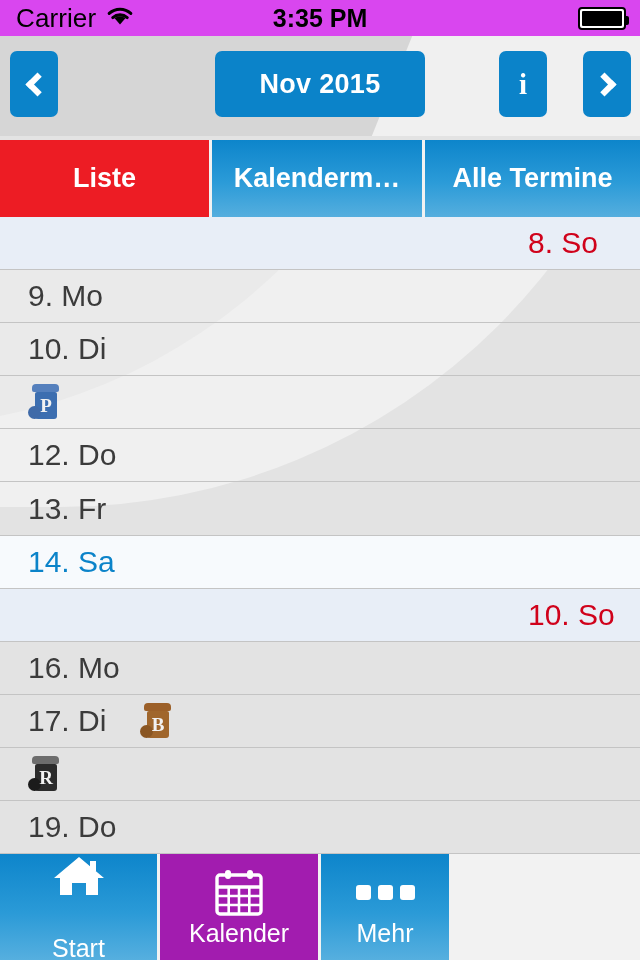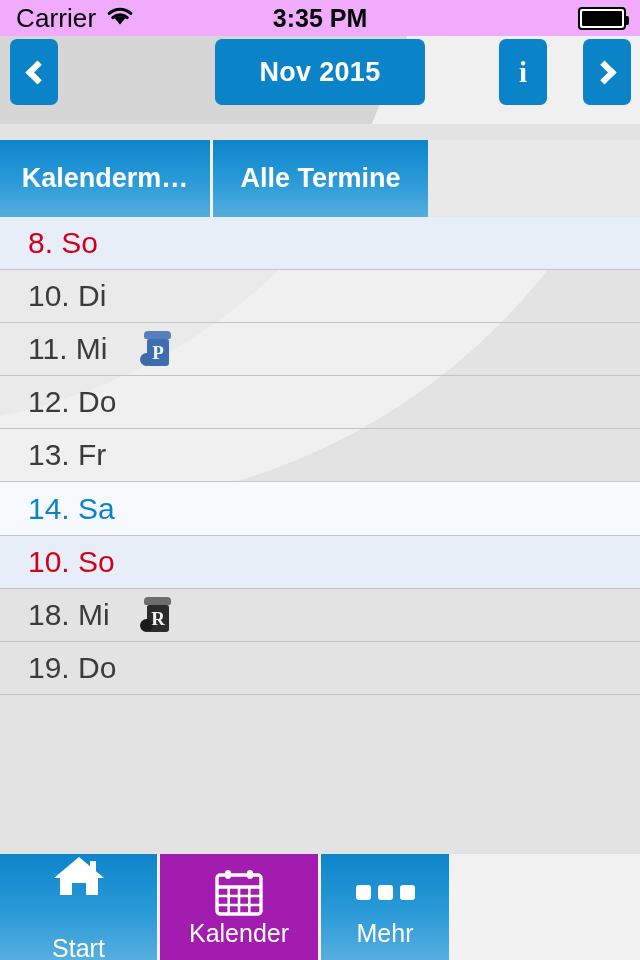--- a/index.html
+++ b/index.html
@@ -8,37 +8,37 @@
     font-family:"Liberation Sans", sans-serif;
     background:#e3e3e3;
     overflow:hidden;
     -webkit-font-smoothing:antialiased;
   }
   #app { position:relative; width:640px; height:960px; overflow:hidden; background:#e3e3e3; }
 
   
   .statusbar{
     position:absolute; top:0; left:0; width:640px; height:36px;
-    background:#f0abfc; display:flex; align-items:center; z-index:40;
+    background:#d946ef; display:flex; align-items:center; z-index:40;
   }
   .sb-left{ position:absolute; left:16px; display:flex; align-items:center; gap:9px; }
   .sb-carrier{ font-size:26px; color:#000; letter-spacing:.1px; }
   .sb-center{ position:absolute; left:0; width:640px; text-align:center;
               font-size:25px; font-weight:bold; color:#000; }
   .sb-right{ position:absolute; right:14px; display:flex; align-items:center; }
   .battery{ position:relative; width:48px; height:23px; border:2px solid #000;
             border-radius:4px; background:#fff; }
   .battery .fill{ position:absolute; left:2px; top:2px; right:2px; bottom:2px;
                   background:#000; border-radius:1px; }
   .battery .nub{ position:absolute; right:-5px; top:7px; width:3px; height:9px;
                  background:#000; border-radius:0 2px 2px 0; }
 
   
   .header{
-    position:absolute; top:20px; left:0; width:640px; height:104px;
+    position:absolute; top:32px; left:0; width:640px; height:104px;
     background:#d6d6d6; overflow:hidden; z-index:30;
   }
   .header .swoosh-a{
     position:absolute; top:-40px; left:430px; width:430px; height:230px;
     background:#f0f0f0; transform:skewX(-22deg); transform-origin:top left;
   }
   .header .swoosh-b{
     position:absolute; top:-40px; left:700px; width:430px; height:230px;
     background:#d8d8d8; transform:skewX(-22deg); transform-origin:top left;
   }
@@ -82,21 +82,21 @@
   }
   .bg-arc2{
     position:absolute; left:-480px; top:-350px; width:930px; height:560px;
     border-radius:0 0 930px 0; background:#eaeaea; z-index:0; pointer-events:none;
   }
   .row{
     position:relative; z-index:2; height:53.1px; display:flex; align-items:center;
     padding-left:28px; border-bottom:1px solid #c4c4c4;
     font-size:30px; color:#3b3b3b; cursor:pointer; background:transparent;
   }
-  .row.weekend-sun{ background:#e8eef7; color:#d0021b; }
+  .row.weekend-sun{ background:#e8eef7; color:#d0021b;justify-content:flex-end; }
   .row.weekend-sat{ background:#f7fafd; color:#0b83c9; }
   .row .daylabel{ min-width:112px; }
   .row .icons{ display:flex; align-items:center; gap:7px; }
 
   
   .bin{ position:relative; width:34px; height:36px; display:inline-block; }
   .bin .lid{ position:absolute; left:4px; top:0; width:27px; height:8px;
              border-radius:4px 4px 2px 2px; }
   .bin .body{ position:absolute; left:7px; top:8px; width:22px; height:27px;
               border-radius:2px 2px 3px 3px; }
@@ -164,42 +164,48 @@
     <div class="hdr-btn" id="btn-info">
       <span class="info-glyph">i</span>
     </div>
 
     <div class="hdr-btn" id="btn-next">
       <span class="chev right"></span>
     </div>
   </div>
 
   <div class="segbar">
+    <div class="seg red" id="seg-liste">
+      <span>Liste</span>
+    </div>
     <div class="seg blue" id="seg-kalendermonat">
       <span>Kalenderm…</span>
     </div>
     <div class="seg blue" id="seg-alletermine">
       <span>Alle Termine</span>
     </div>
   </div>
 
   <div class="listwrap">
     <div class="bg-arc"></div>
     <div class="bg-arc2"></div>
     <div id="rows-host">
         <div class="row weekend-sun">
           <span class="daylabel">8. So</span>
           <span class="icons"></span>
         </div>
         <div class="row">
+          <span class="daylabel">9. Mo</span>
+          <span class="icons"></span>
+        </div>
+        <div class="row">
           <span class="daylabel">10. Di</span>
           <span class="icons"></span>
         </div>
         <div class="row">
-          <span class="daylabel">11. Mi</span>
           <span class="icons">
             <span class="bin">
               <span class="lid" style="background:#5580bd"></span>
               <span class="body" style="background:#3c6eb0"></span>
               <span class="wheel" style="background:#3f6aa8"></span>
               <span class="letter">P</span>
             </span>
           </span>
         </div>
         <div class="row">
@@ -212,21 +218,35 @@
         </div>
         <div class="row weekend-sat">
           <span class="daylabel">14. Sa</span>
           <span class="icons"></span>
         </div>
         <div class="row weekend-sun">
           <span class="daylabel">10. So</span>
           <span class="icons"></span>
         </div>
         <div class="row">
-          <span class="daylabel">18. Mi</span>
+          <span class="daylabel">16. Mo</span>
+          <span class="icons"></span>
+        </div>
+        <div class="row">
+          <span class="daylabel">17. Di</span>
+          <span class="icons">
+            <span class="bin">
+              <span class="lid" style="background:#9c6029"></span>
+              <span class="body" style="background:#a0662c"></span>
+              <span class="wheel" style="background:#8a5623"></span>
+              <span class="letter">B</span>
+            </span>
+          </span>
+        </div>
+        <div class="row">
           <span class="icons">
             <span class="bin">
               <span class="lid" style="background:#6d6d6d"></span>
               <span class="body" style="background:#2b2b2b"></span>
               <span class="wheel" style="background:#1b1b1b"></span>
               <span class="letter">R</span>
             </span>
           </span>
         </div>
         <div class="row">

